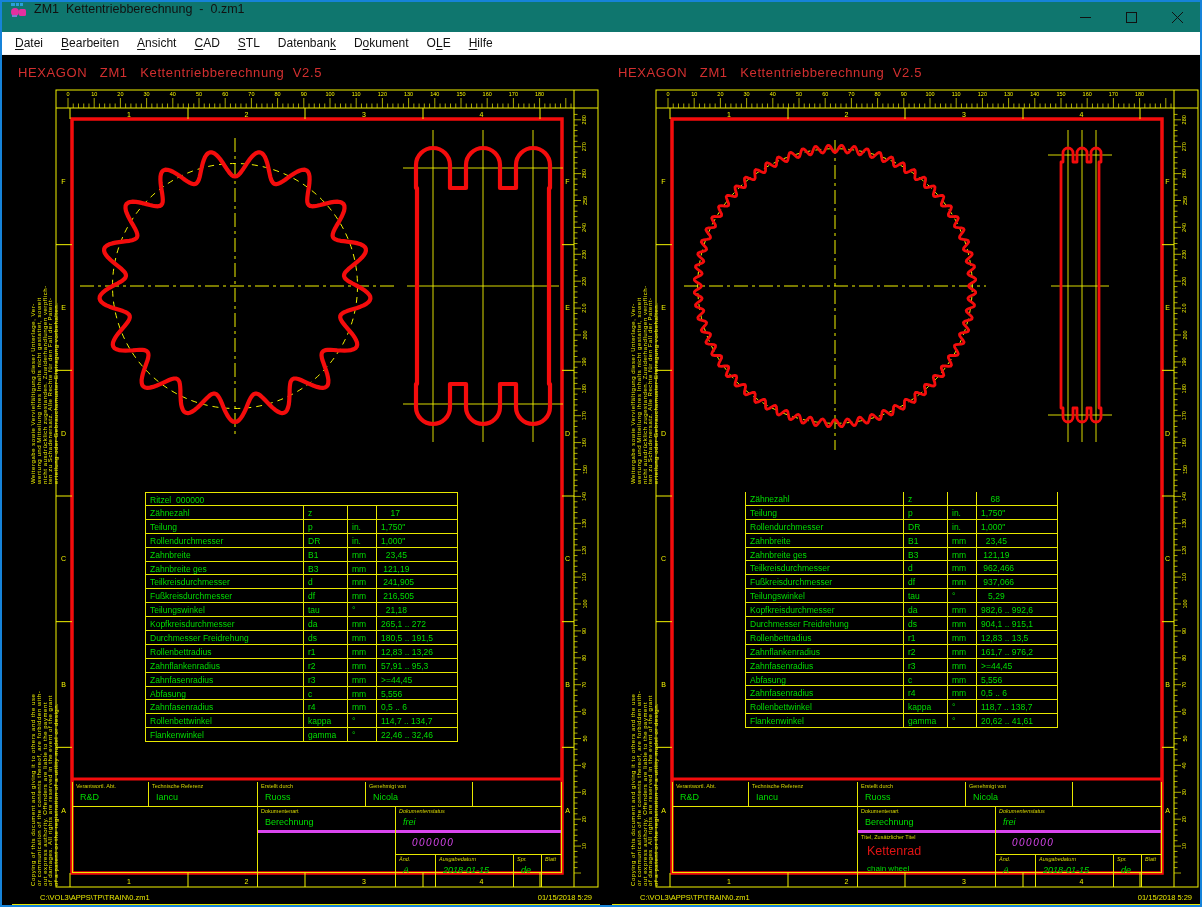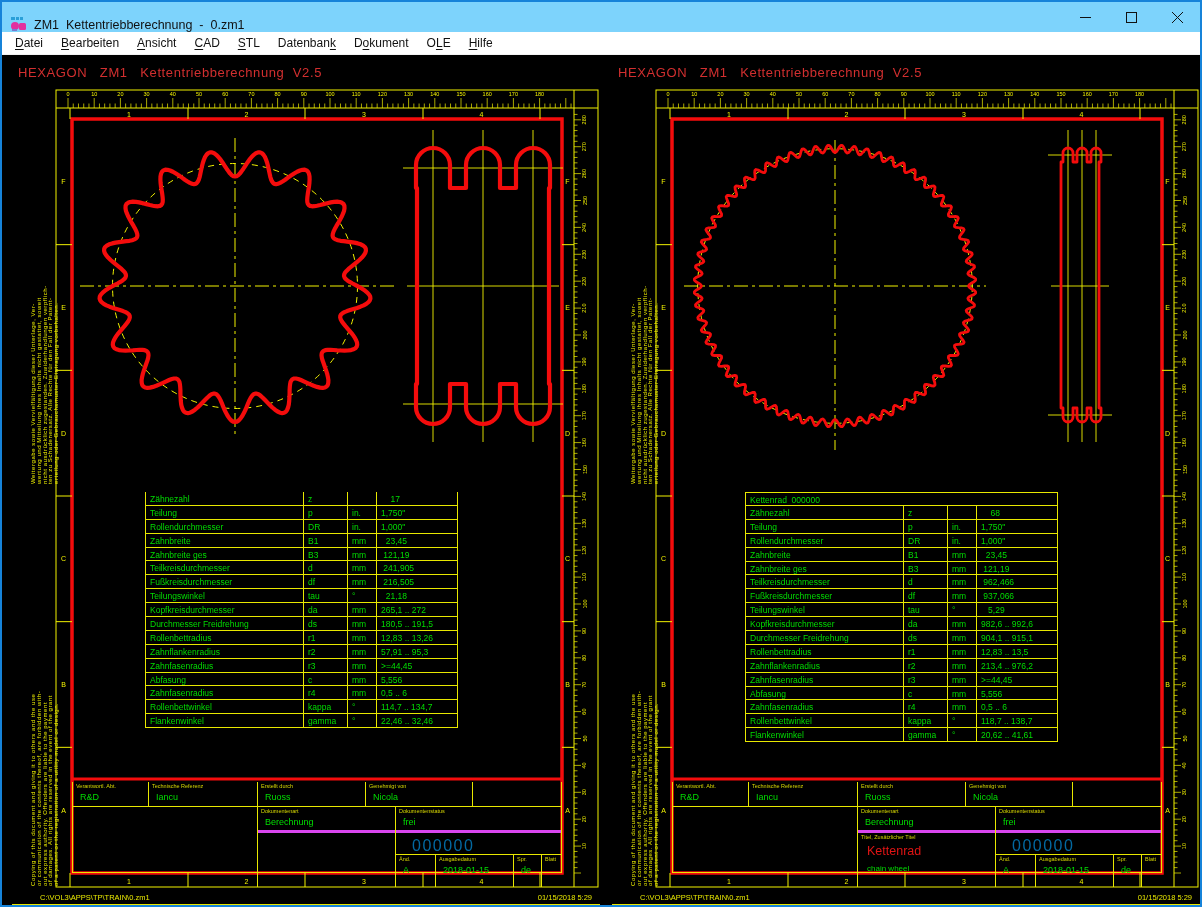--- a/index.html
+++ b/index.html
@@ -1,18 +1,18 @@
 <!DOCTYPE html>
 <html><head>
 <meta charset="utf-8">
 <style>
   html,body{margin:0;padding:0;background:#222;}
   *{box-sizing:border-box;}
   .window{position:relative;width:1202px;height:907px;background:#000;border:2px solid #1683d9;overflow:hidden;font-family:"Liberation Sans",sans-serif;}
-  .titlebar{height:30px;background:#7dd3fc;display:flex;align-items:flex-end;}
+  .titlebar{height:30px;background:#0f766e;display:flex;align-items:flex-start;}
   .app-icon{width:18px;height:16px;margin:0 6px 0 8px;flex:0 0 auto;}
   .title-text{font-size:12.5px;color:#111;white-space:pre;}
   .tb-spacer{flex:1;}
   .win-btn{width:46px;height:30px;display:flex;align-items:center;justify-content:center;color:#111;}
   .menubar{height:23px;background:#fff;display:flex;align-items:center;padding-left:4px;border-bottom:1px solid #f2f2f2;}
   .menu-item{font-size:12px;color:#111;padding:2px 9px;white-space:pre;}
   .menu-item u{text-underline-offset:2px;}
   .client{position:absolute;left:0;top:53px;right:0;bottom:0;background:#000;}
   .panel{position:absolute;top:3px;width:598px;height:850px;}
   .panel-header{position:absolute;left:12px;top:7px;font-size:13px;color:#d22f2f;letter-spacing:.6px;white-space:pre;text-align:right;}
@@ -25,26 +25,26 @@
   .dt-c0{width:158px;}.dt-c1{width:44px;}.dt-c2{width:29px;}.dt-c3{flex:1;}
   .titleblock{position:absolute;left:66px;top:724px;width:490px;height:91px;border:1px solid #e8e800;border-top:none;display:flex;flex-direction:column;}
   .tb-rowA{display:flex;height:25px;border-bottom:1px solid #e8e800;}
   .tb-a{border-right:1px solid #e8e800;padding:1px 0 0 3px;overflow:hidden;}
   .tb-a:last-child{border-right:none;}
   .tb-l{font-size:5.5px;color:#d8d800;white-space:pre;}
   .tb-v{font-size:9px;color:#00dd00;padding:3px 0 12px 4px;white-space:pre;}
   .tb-rowB{display:flex;flex:1;}
   .tb-left{width:185px;border-right:1px solid #e8e800;}
   .tb-mid{width:138px;border-right:1px solid #e8e800;display:flex;flex-direction:column;}
-  .tb-right{flex:1;display:flex;flex-direction:column;}
+  .tb-right{flex:1;display:flex;flex-direction:column;font-style:italic;}
   .tb-cell26{height:26px;border-bottom:3px solid #d946ef;padding:1px 0 0 3px;}
   .tb-titlecell{flex:1;padding:1px 0 0 3px;}
   .tb-main{font-size:12.5px;color:#e01414;padding:4px 0 0 6px;}
   .tb-sub{font-size:8px;color:#00dd00;padding:6px 0 0 6px;}
-  .tb-number{height:22px;border-bottom:1px solid #e8e800;color:#0369a1;font-size:16px;letter-spacing:1.5px;padding:4px 0 0 16px;}
+  .tb-number{height:22px;border-bottom:1px solid #e8e800;color:#d946ef;font-size:10px;letter-spacing:1.5px;padding:4px 0 0 16px;}
   .tb-minirow{flex:1;display:flex;}
   .tb-m{border-right:1px solid #e8e800;padding:1px 0 0 3px;overflow:hidden;}
   .tb-m:last-child{border-right:none;}
   .panel-footer{position:absolute;left:6px;top:832px;width:588px;height:15px;border-bottom:1px solid #e8e800;display:flex;justify-content:space-between;color:#e8e800;font-size:7.5px;padding:3px 8px 0 28px;white-space:pre;}
 </style>
 </head>
 <body>
 
 <div class="window">
   <div class="titlebar">
@@ -438,20 +438,21 @@
             <line x1="427" y1="46" x2="427" y2="358" stroke="#f2f200" stroke-width="0.9"></line>
             <line x1="477" y1="46" x2="477" y2="358" stroke="#f2f200" stroke-width="0.9"></line>
             <line x1="527" y1="46" x2="527" y2="358" stroke="#f2f200" stroke-width="0.9"></line>
             <line x1="397" y1="84" x2="557" y2="84" stroke="#f2f200" stroke-width="0.9"></line>
             <line x1="397" y1="320" x2="557" y2="320" stroke="#f2f200" stroke-width="0.9"></line>
             <line x1="401" y1="202" x2="553" y2="202" stroke="#f2f200" stroke-width="0.9"></line>
             <path d="M411 300L411 104L410 104L410 81A17 17 0 0 1 444 81L444 104L460 104L460 81A17 17 0 0 1 494 81L494 104L510 104L510 81A17 17 0 0 1 544 81L544 104L543 104L543 300L544 300L544 323A17 17 0 0 1 510 323L510 300L494 300L494 323A17 17 0 0 1 460 323L460 300L444 300L444 323A17 17 0 0 1 410 323L410 300Z" fill="none" stroke="#f40c0c" stroke-width="4.2" stroke-linejoin="round"></path>
           </g>
     </svg>
     <div class="data-table">
+          <div class="dt-title">Ritzel  000000</div>
           <div class="dt-row">
             <div class="dt-c dt-c0">Zähnezahl</div>
             <div class="dt-c dt-c1">z</div>
             <div class="dt-c dt-c2"></div>
             <div class="dt-c dt-c3">    17</div>
           </div>
           <div class="dt-row">
             <div class="dt-c dt-c0">Teilung</div>
             <div class="dt-c dt-c1">p</div>
             <div class="dt-c dt-c2">in.</div>
@@ -961,21 +962,20 @@
             <line x1="462" y1="46" x2="462" y2="358" stroke="#f2f200" stroke-width="0.9"></line>
             <line x1="476" y1="46" x2="476" y2="358" stroke="#f2f200" stroke-width="0.9"></line>
             <line x1="490" y1="46" x2="490" y2="358" stroke="#f2f200" stroke-width="0.9"></line>
             <line x1="442" y1="71" x2="506" y2="71" stroke="#f2f200" stroke-width="0.9"></line>
             <line x1="442" y1="331" x2="506" y2="331" stroke="#f2f200" stroke-width="0.9"></line>
             <line x1="445" y1="202" x2="503" y2="202" stroke="#f2f200" stroke-width="0.9"></line>
             <path d="M455 324L455 78L457 78L457 69A5 5 0 0 1 467 69L467 78L471 78L471 69A5 5 0 0 1 481 69L481 78L485 78L485 69A5 5 0 0 1 495 69L495 78L493 78L493 324L495 324L495 333A5 5 0 0 1 485 333L485 324L481 324L481 333A5 5 0 0 1 471 333L471 324L467 324L467 333A5 5 0 0 1 457 333L457 324Z" fill="none" stroke="#f40c0c" stroke-width="2.8" stroke-linejoin="round"></path>
           </g>
     </svg>
     <div class="data-table">
-          <div class="dt-title">Kettenrad  000000</div>
           <div class="dt-row">
             <div class="dt-c dt-c0">Zähnezahl</div>
             <div class="dt-c dt-c1">z</div>
             <div class="dt-c dt-c2"></div>
             <div class="dt-c dt-c3">    68</div>
           </div>
           <div class="dt-row">
             <div class="dt-c dt-c0">Teilung</div>
             <div class="dt-c dt-c1">p</div>
             <div class="dt-c dt-c2">in.</div>
@@ -1032,21 +1032,21 @@
           <div class="dt-row">
             <div class="dt-c dt-c0">Rollenbettradius</div>
             <div class="dt-c dt-c1">r1</div>
             <div class="dt-c dt-c2">mm</div>
             <div class="dt-c dt-c3">12,83 .. 13,5</div>
           </div>
           <div class="dt-row">
             <div class="dt-c dt-c0">Zahnflankenradius</div>
             <div class="dt-c dt-c1">r2</div>
             <div class="dt-c dt-c2">mm</div>
-            <div class="dt-c dt-c3">213,4 .. 976,2</div>
+            <div class="dt-c dt-c3">161,7 .. 976,2</div>
           </div>
           <div class="dt-row">
             <div class="dt-c dt-c0">Zahnfasenradius</div>
             <div class="dt-c dt-c1">r3</div>
             <div class="dt-c dt-c2">mm</div>
             <div class="dt-c dt-c3">&gt;=44,45</div>
           </div>
           <div class="dt-row">
             <div class="dt-c dt-c0">Abfasung</div>
             <div class="dt-c dt-c1">c</div>

